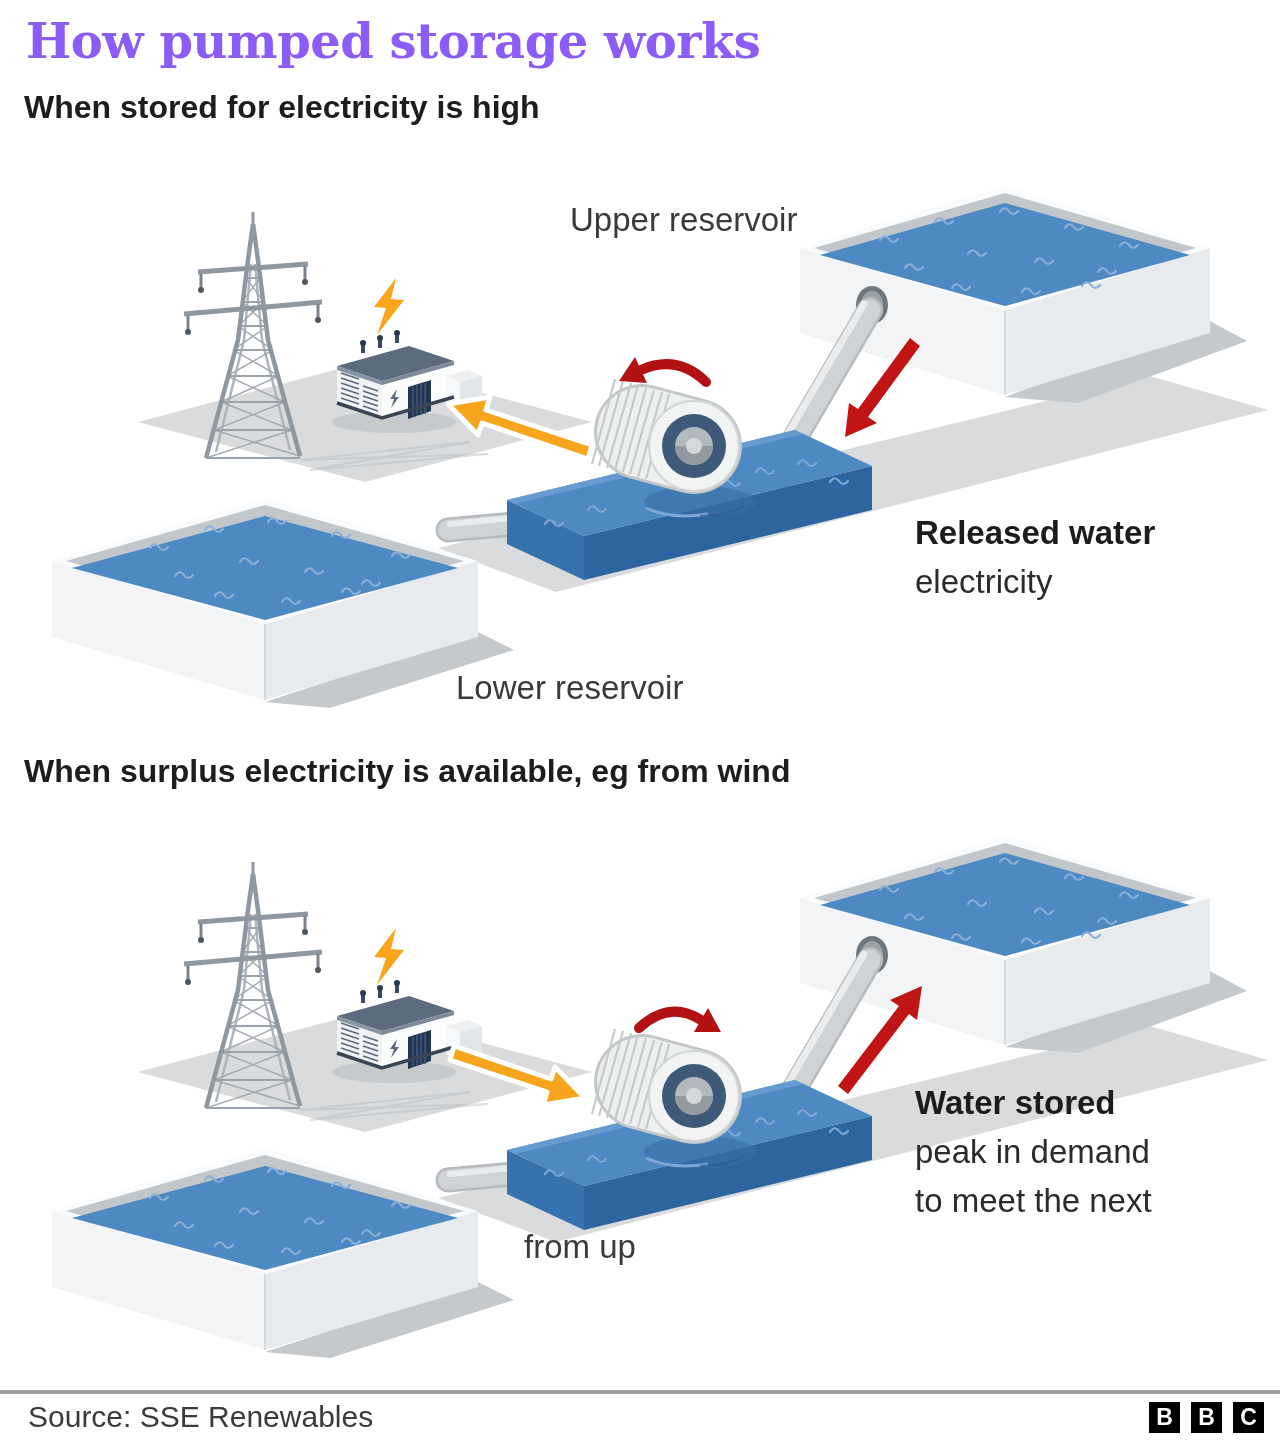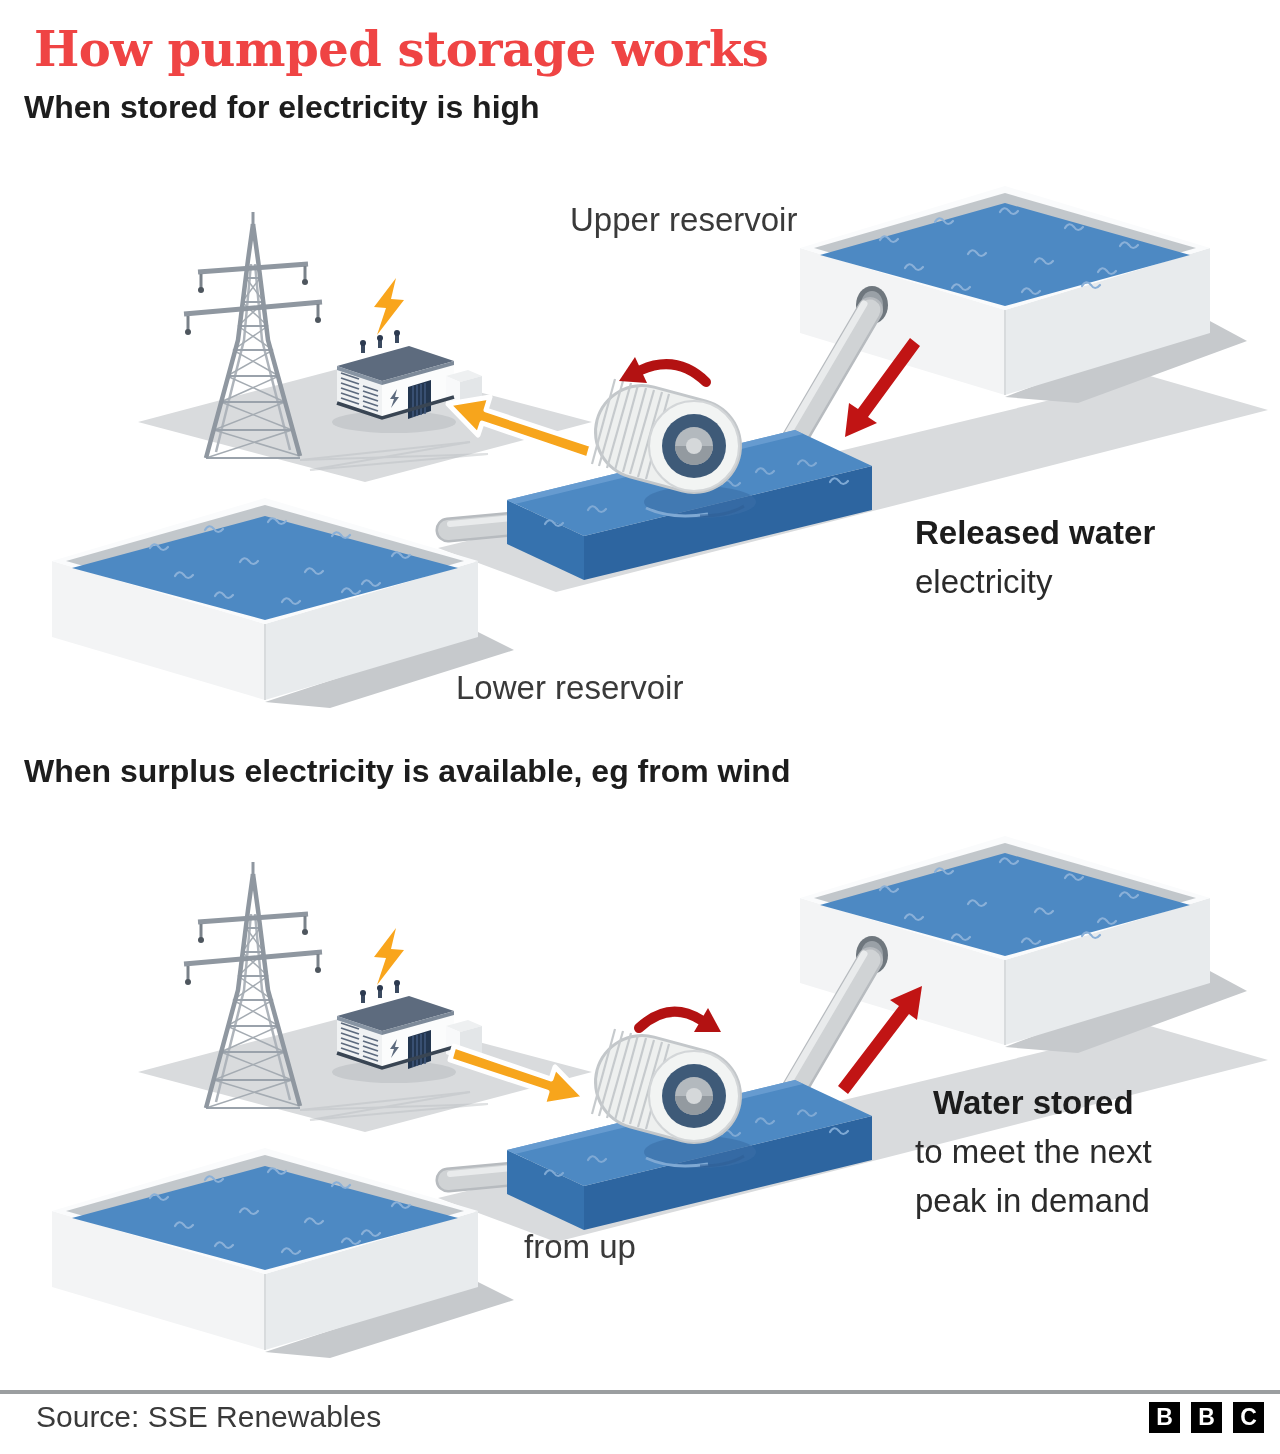--- a/index.html
+++ b/index.html
@@ -1,28 +1,28 @@
 <!DOCTYPE html>
 <html><head>
 <meta charset="utf-8">
 <style>
   html,body{margin:0;padding:0;background:#ffffff;}
   body{width:1280px;height:1454px;position:relative;overflow:hidden;
        font-family:"Liberation Sans",sans-serif;}
-  .title{position:absolute;left:22px;top:10px;margin:12px;
+  .title{position:absolute;left:22px;top:10px;margin:4px;
          font:700 48px/1.15 "DejaVu Serif","Liberation Serif",serif;
-         color:#ef4444;letter-spacing:-0.5px;}
+         color:#8b5cf6;letter-spacing:-0.5px;}
   .heading{position:absolute;font:700 32px/1.2 "Liberation Sans",sans-serif;color:#1d1d1d;}
   .label{position:absolute;font:400 33px/1.25 "Liberation Sans",sans-serif;color:#3a3a3a;margin-top:15px;}
   .annotation{position:absolute;font:400 33px/49px "Liberation Sans",sans-serif;color:#2b2b2b;}
-  .annotation .lead{font-weight:700;color:#1c1c1c;text-align:center;}
+  .annotation .lead{font-weight:700;color:#1c1c1c;}
   .pump-label{position:absolute;font:400 33px/50px "Liberation Sans",sans-serif;color:#3a3a3a;}
   .scene{position:absolute;left:0;width:1280px;height:600px;}
   .divider{position:absolute;left:0;top:1390px;width:1280px;height:4px;background:#9b9ea0;}
-  .src{position:absolute;left:36px;top:1399px;font:400 30px/1.2 "Liberation Sans",sans-serif;color:#3a3a3a;}
+  .src{position:absolute;left:28px;top:1399px;font:400 30px/1.2 "Liberation Sans",sans-serif;color:#3a3a3a;}
   .bbc{position:absolute;top:1402px;right:16px;display:flex;gap:11px;}
   .bbc .blk{width:31px;height:31px;background:#000;color:#fff;text-align:center;
             font:700 23px/31px "Liberation Sans",sans-serif;}
 </style>
 </head>
 <body>
 
 <svg width="0" height="0" style="position:absolute" aria-hidden="true">
 <defs>
   <path id="wv" d="M0 0 q4 -7 9 -1 q4 6 9 0" fill="none" stroke-width="2.2" stroke-linecap="round"></path>
@@ -272,22 +272,22 @@
     <polygon points="848,304 909,224 917,230 922,196 890,210 899,216 838,296" fill="#c11414"></polygon>
   </g>
   <g>
     <path d="M639 238 Q669 210 701 230" stroke="#b31212" stroke-width="10" fill="none" stroke-linecap="round"></path>
     <polygon points="721,242 694,242 708,218" fill="#b31212"></polygon>
   </g>
 </svg>
 
 <div class="annotation" style="left:915px;top:1078px">
   <div class="lead">Water stored</div>
+  <div>peak in demand</div>
   <div>to meet the next</div>
-  <div>peak in demand</div>
 </div>
 <div class="pump-label" style="left:524px;top:1222px">
   <div>from up</div>
 </div>
 
 <div class="divider"></div>
 <div class="src">Source: SSE Renewables</div>
 <div class="bbc">
   <div class="blk">B</div>
   <div class="blk">B</div>

